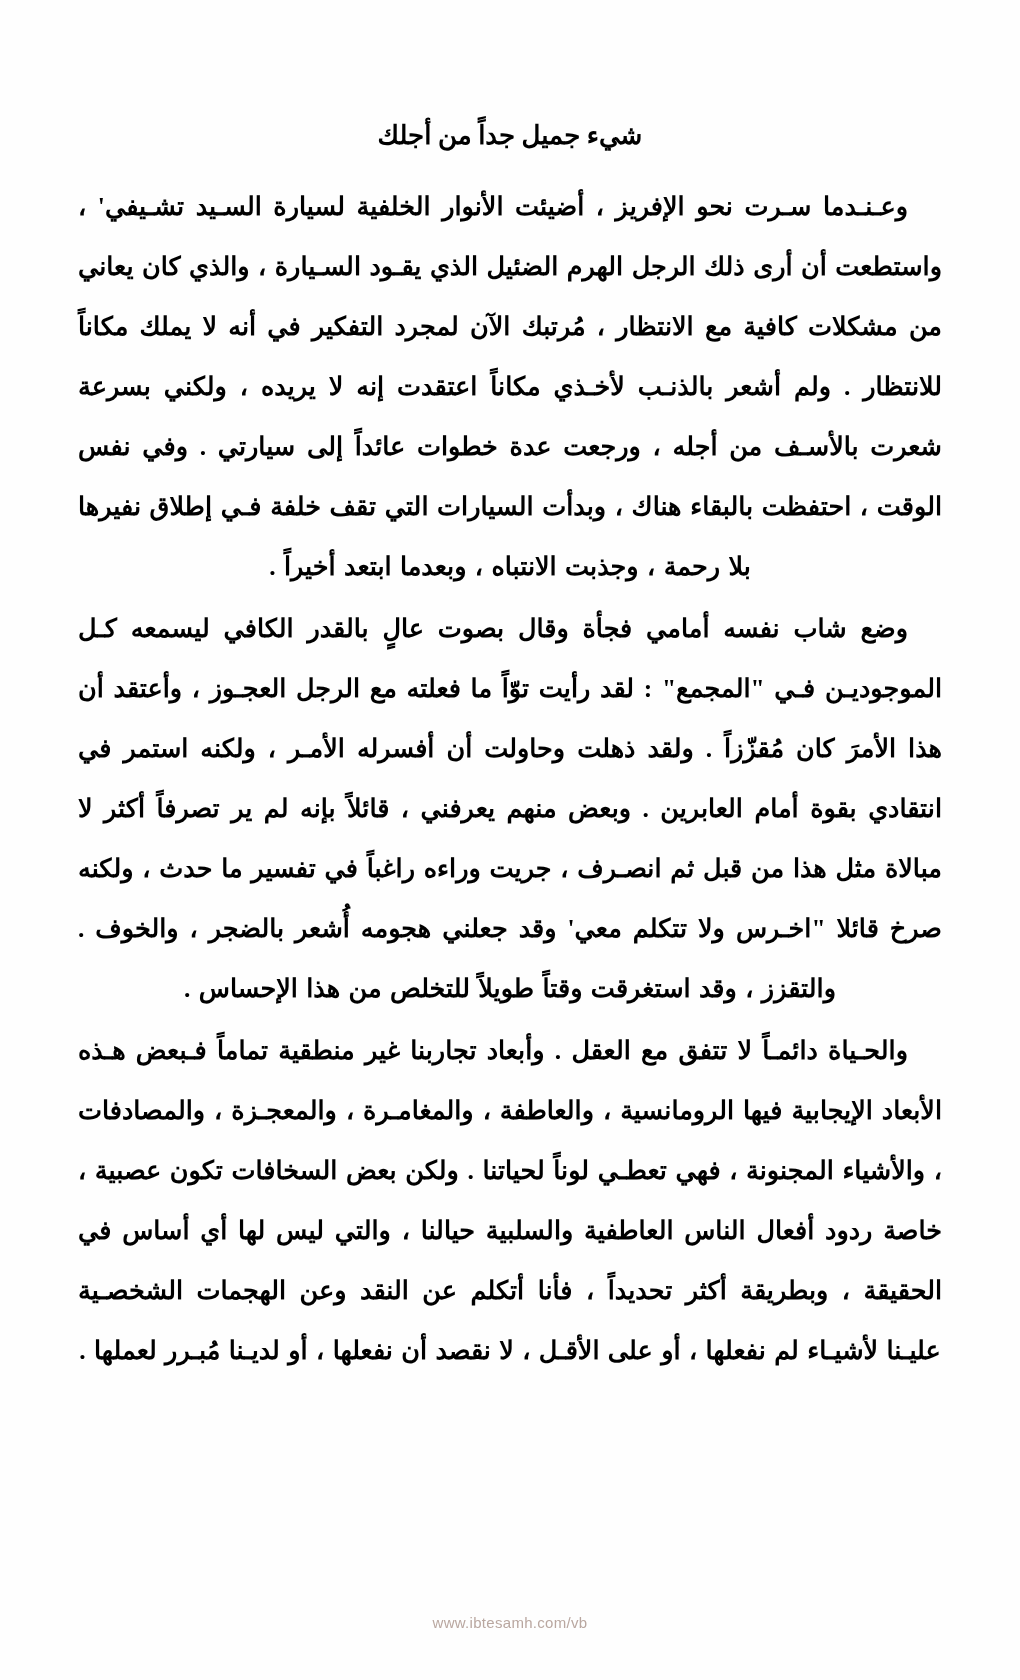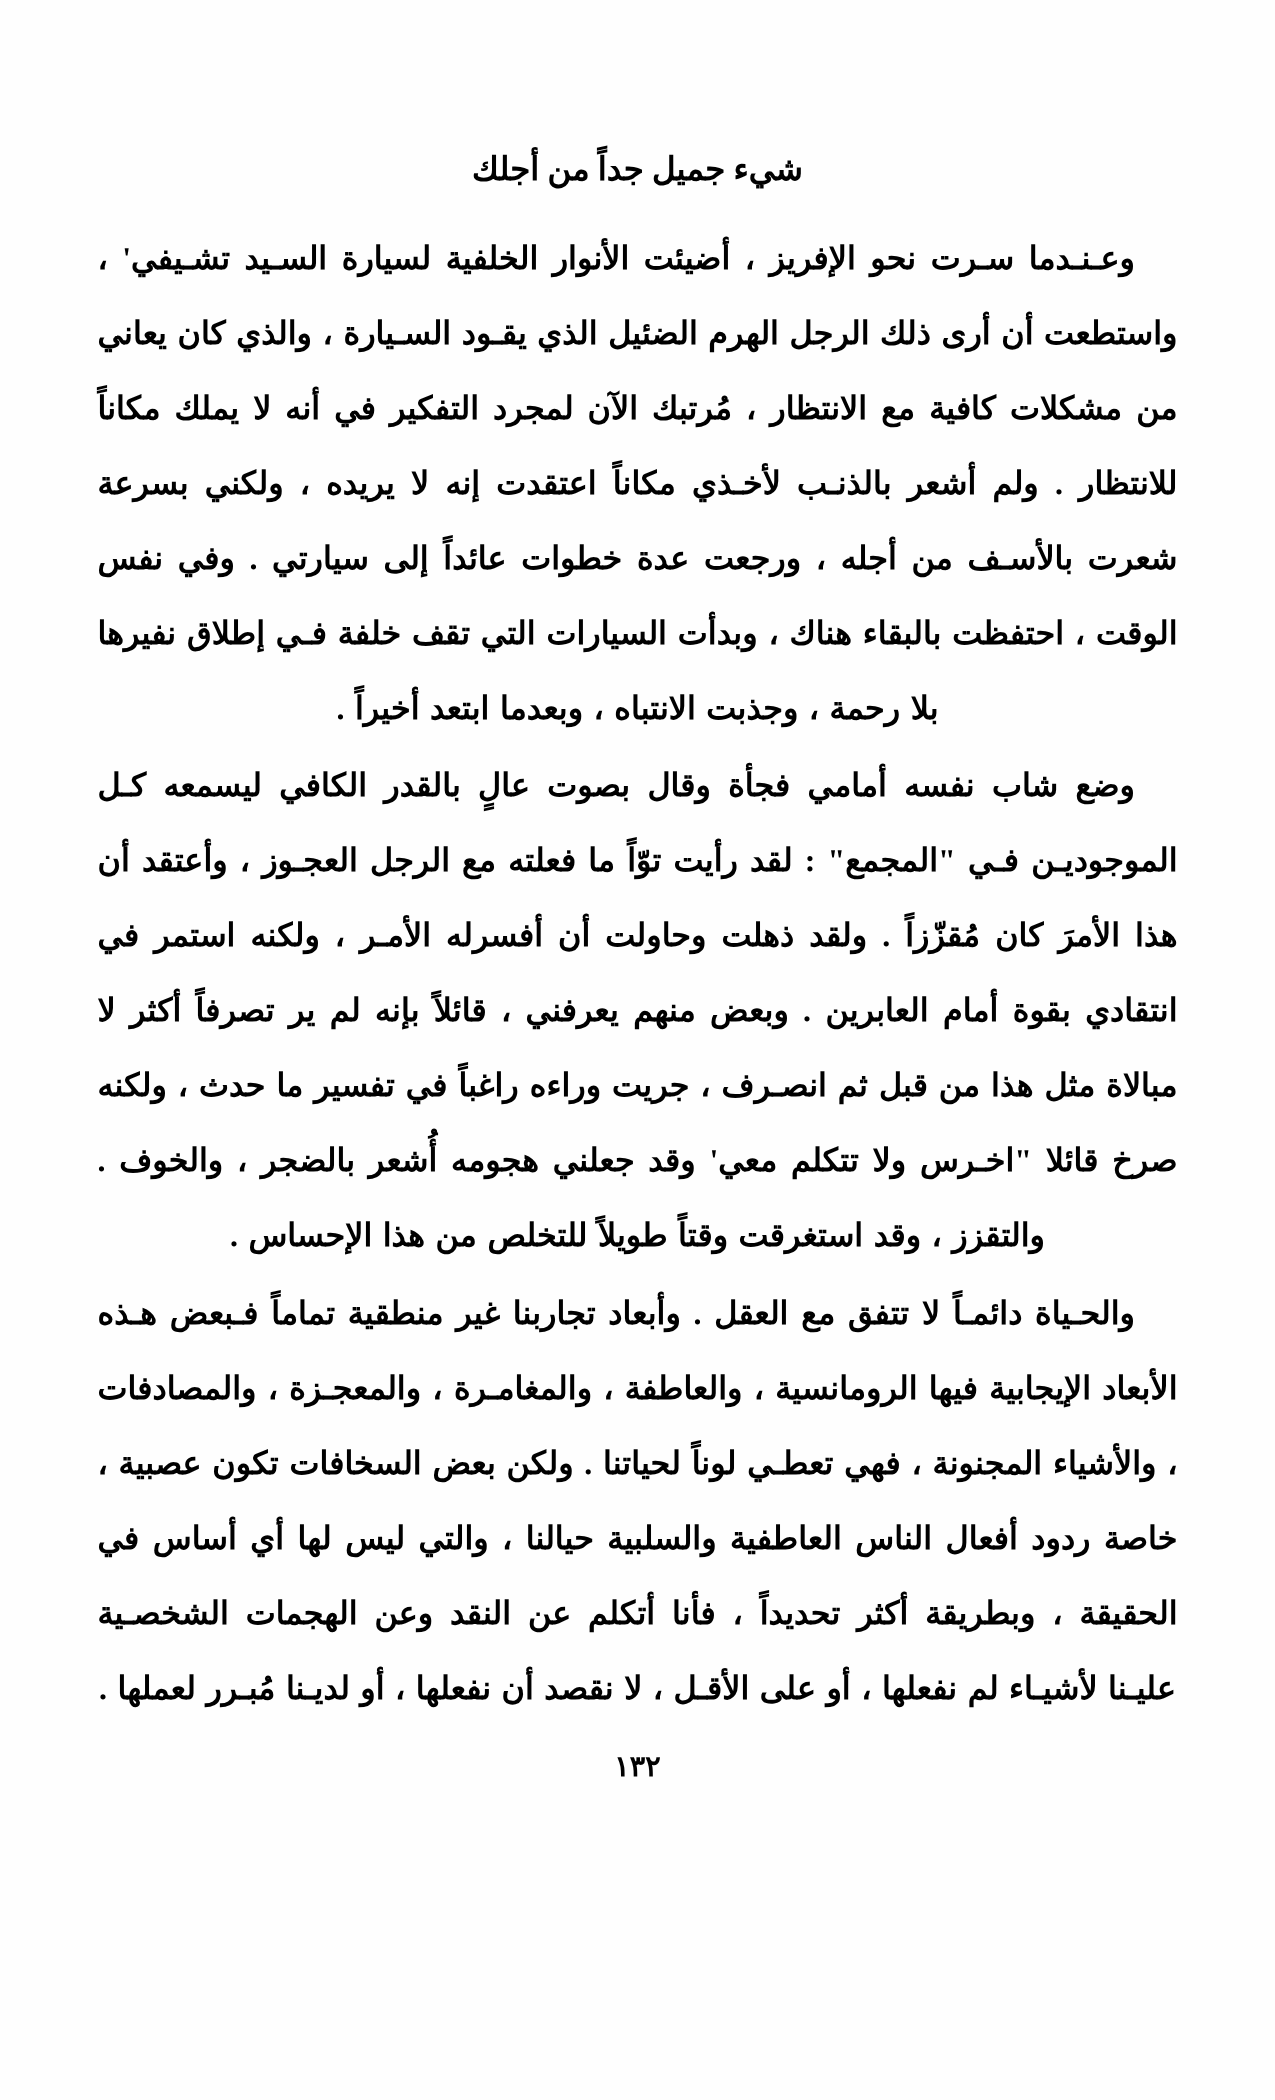--- a/index.html
+++ b/index.html
@@ -98,16 +98,16 @@
     <div class="body-text">
       <p class="scan-soft">وعـنـدما سـرت نحو الإفريز ، أضيئت الأنوار الخلفية لسيارة السـيد تشـيفي' ، واستطعت أن أرى ذلك الرجل الهرم الضئيل الذي يقـود السـيارة ، والذي كان يعاني من مشكلات كافية مع الانتظار ، مُرتبك الآن لمجرد التفكير في أنه لا يملك مكاناً للانتظار . ولم أشعر بالذنـب لأخـذي مكاناً اعتقدت إنه لا يريده ، ولكني بسرعة شعرت بالأسـف من أجله ، ورجعت عدة خطوات عائداً إلى سيارتي . وفي نفس الوقت ، احتفظت بالبقاء هناك ، وبدأت السيارات التي تقف خلفة فـي إطلاق نفيرها بلا رحمة ، وجذبت الانتباه ، وبعدما ابتعد أخيراً .</p>
       <div class="para-gap"></div>
       <p>وضع شاب نفسه أمامي فجأة وقال بصوت عالٍ بالقدر الكافي ليسمعه كـل الموجوديـن فـي "المجمع" : لقد رأيت توّاً ما فعلته مع الرجل العجـوز ، وأعتقد أن هذا الأمرَ كان مُقزّزاً . ولقد ذهلت وحاولت أن أفسرله الأمـر ، ولكنه استمر في انتقادي بقوة أمام العابرين . وبعض منهم يعرفني ، قائلاً بإنه لم ير تصرفاً أكثر لا مبالاة مثل هذا من قبل ثم انصـرف ، جريت وراءه راغباً في تفسير ما حدث ، ولكنه صرخ قائلا "اخـرس ولا تتكلم معي' وقد جعلني هجومه أُشعر بالضجر ، والخوف . والتقزز ، وقد استغرقت وقتاً طويلاً للتخلص من هذا الإحساس .</p>
       <div class="para-gap"></div>
       <p>والحـياة دائمـاً لا تتفق مع العقل . وأبعاد تجاربنا غير منطقية تماماً فـبعض هـذه الأبعاد الإيجابية فيها الرومانسية ، والعاطفة ، والمغامـرة ، والمعجـزة ، والمصادفات ، والأشياء المجنونة ، فهي تعطـي لوناً لحياتنا . ولكن بعض السخافات تكون عصبية ، خاصة ردود أفعال الناس العاطفية والسلبية حيالنا ، والتي ليس لها أي أساس في الحقيقة ، وبطريقة أكثر تحديداً ، فأنا أتكلم عن النقد وعن الهجمات الشخصـية عليـنا لأشيـاء لم نفعلها ، أو على الأقـل ، لا نقصد أن نفعلها ، أو لديـنا مُبـرر لعملها .</p>
     </div>
 
   </div>
 
-  <div class="page-number">١٣٢</div>
 
+  <div class="watermark">www.ibtesamh.com/vb</div>
 
 </div>
 
 </body></html>

